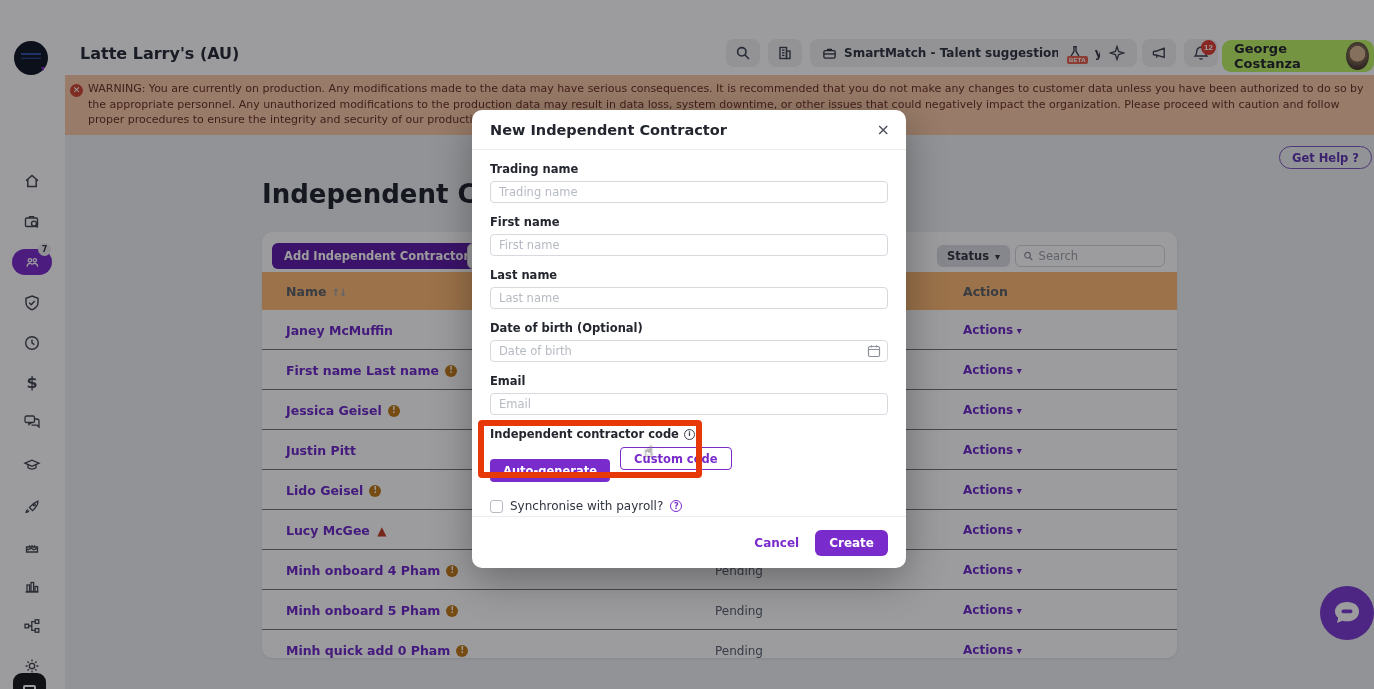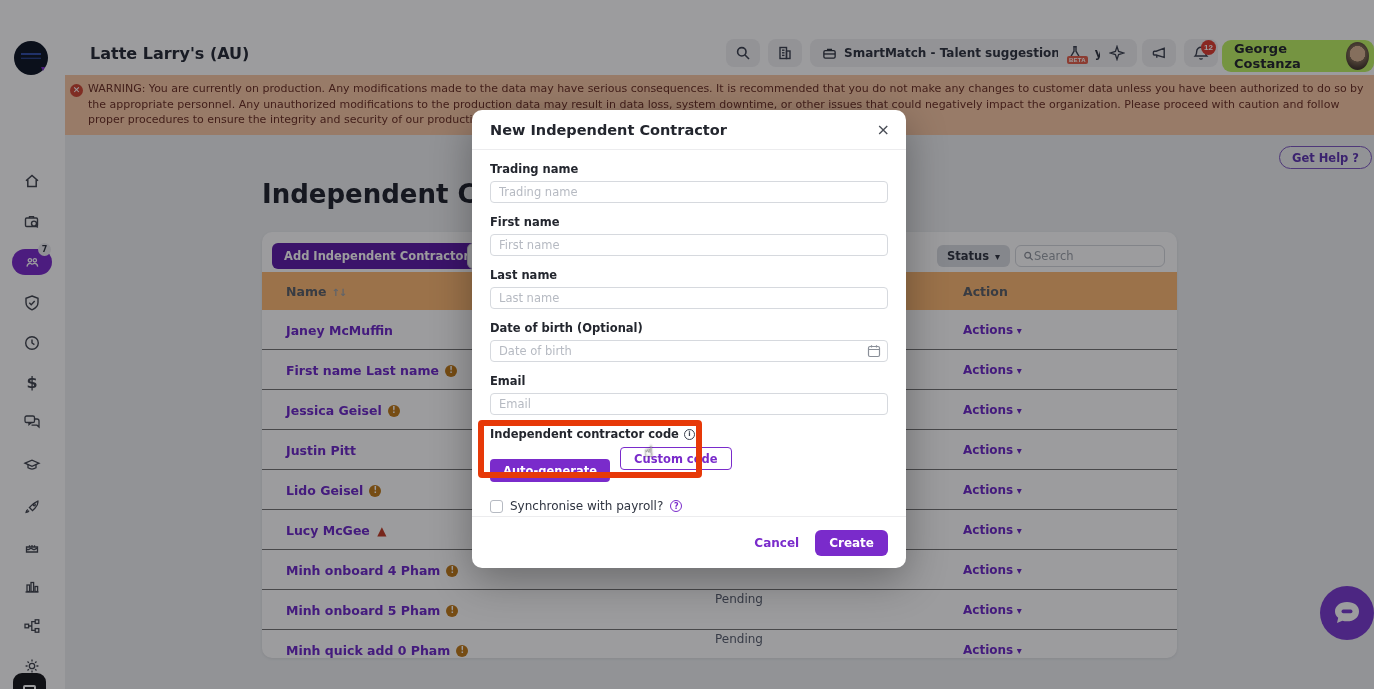--- a/index.html
+++ b/index.html
@@ -6,21 +6,21 @@
   html,body { width:1374px; height:689px; overflow:hidden; font-family:"DejaVu Sans", sans-serif; background:#eef0f2; }
 
   
   .topbar { position:absolute; left:0; top:0; width:1374px; height:75px; background:#ffffff; z-index:5; }
   .logo { position:absolute; left:14px; top:41px; width:34px; height:34px; border-radius:50%;
           background:#0e1626; overflow:hidden; }
   .logo::after { content:""; position:absolute; left:7px; top:12px; width:20px; height:10px;
           background:linear-gradient(#3a5dc8 2px, transparent 2px, transparent 4px, #3a5dc8 6px, transparent 6px);
           opacity:.8; }
   .logo-caret { position:absolute; left:41px; top:64px; font-size:8px; color:#7a2bcb; }
-  .company { position:absolute; left:90px; top:44px; font-size:16px; font-weight:bold; color:#262b36; }
+  .company { position:absolute; left:80px; top:44px; font-size:16px; font-weight:bold; color:#262b36; }
   .tb-btn { position:absolute; top:39px; height:28px; border-radius:8px; background:#f0f0f2; border:none;
             display:flex; align-items:center; justify-content:center; color:#3c4250; cursor:pointer; }
   .tb-ic { width:34px; }
   .smartmatch { left:810px; padding:0 12px; gap:7px; font-size:12px; font-weight:bold; font-family:inherit; color:#2f3440; }
   .beta-wrap { position:relative; }
   .beta-tag { position:absolute; bottom:-3px; right:-5px; background:#e4604b; color:#fff; font-size:6px;
               font-weight:bold; padding:1px 2px; border-radius:2px; letter-spacing:.3px; }
   .bell-wrap { position:relative; }
   .bell-badge { position:absolute; top:-5px; right:-7px; min-width:15px; height:15px; border-radius:8px;
                 background:#e03c31; color:#fff; font-size:8px; font-weight:bold; display:flex;
@@ -62,37 +62,37 @@
   .add-btn { position:absolute; left:10px; top:11px; height:26px; background:#5e1ca8; color:#fff;
              border:none; border-radius:6px; font-size:11.5px; font-weight:bold; font-family:inherit;
              padding:0 12px; cursor:pointer; display:inline-flex; align-items:center; gap:7px; }
   .chev::after { content:"▾"; font-size:10px; }
   .sec-btn { position:absolute; left:205px; top:11px; width:150px; height:26px; background:#fff;
              border:1px solid #d4d7dc; border-radius:6px; cursor:pointer; }
   .status-btn { position:absolute; left:675px; top:13px; height:22px; background:#d9dce1; border:none;
                 border-radius:6px; color:#2f3440; font-size:11.5px; font-weight:bold; font-family:inherit;
                 padding:0 10px; cursor:pointer; display:inline-flex; align-items:center; gap:6px; }
   .search-box { position:absolute; left:753px; top:13px; width:150px; height:22px; background:#fff;
-                border:1px solid #d4d7dc; border-radius:6px; display:flex; align-items:center; padding:0 7px; }
+                border:1px solid #d4d7dc; border-radius:6px; display:flex; align-items:center; padding:0 7px; gap:5px; }
   .search-box input { border:none; outline:none; width:100%; font-size:11.5px; font-family:inherit; color:#3c4250; }
   .search-box input::placeholder { color:#9aa0a8; }
   .thead { position:absolute; left:0; top:40px; width:915px; height:38px; background:#fdba74; }
   .th-name { position:absolute; left:24px; top:12px; font-size:12.5px; font-weight:600; color:#5a6068; cursor:pointer; }
   .sort-ic::after { content:"↑↓"; font-size:10px; color:#9aa0a8; margin-left:5px; letter-spacing:-1px; }
   .th-action { position:absolute; left:701px; top:12px; font-size:12.5px; font-weight:600; color:#5a6068; }
   .trow { position:absolute; left:0; width:915px; height:40px; border-bottom:1px solid #737373; }
   .rname { position:absolute; left:24px; top:13px; font-size:12.5px; font-weight:bold; color:#6d28c9;
            cursor:pointer; display:inline-flex; align-items:center; gap:6px; }
   .row-badge { display:none; width:12px; height:12px; border-radius:50%; font-size:8px; font-weight:bold;
                align-items:center; justify-content:center; }
   .row-badge.warning { display:inline-flex; background:#c07a18; color:#fff; }
   .row-badge.warning::before { content:"!"; }
   .row-badge.alert { display:inline-flex; background:transparent; color:#c23b25; font-size:12px; }
   .row-badge.alert::before { content:"▲"; }
-  .rstatus { position:absolute; left:453px; top:14px; font-size:12px; color:#596070;margin-top:28px; }
+  .rstatus { position:absolute; left:453px; top:14px; font-size:12px; color:#596070; }
   .raction { position:absolute; left:701px; top:13px; font-size:12px; font-weight:bold; color:#6d28c9; cursor:pointer; }
   .raction::after { content:" ▾"; font-size:10px; }
 
   
   .overlay { position:absolute; left:0; top:0; width:1374px; height:689px; background:rgba(8,8,12,.40); z-index:50; }
   .modal { position:absolute; left:472px; top:110px; width:434px; height:458px; background:#fff; border-radius:10px;
            box-shadow:0 12px 42px rgba(0,0,0,.32); z-index:60; }
   .m-header { height:40px; border-bottom:1px solid #ececee; display:flex; align-items:center;
               justify-content:space-between; padding:0 16px 0 18px; }
   .m-title { font-size:14.5px; font-weight:bold; color:#23262e; }

